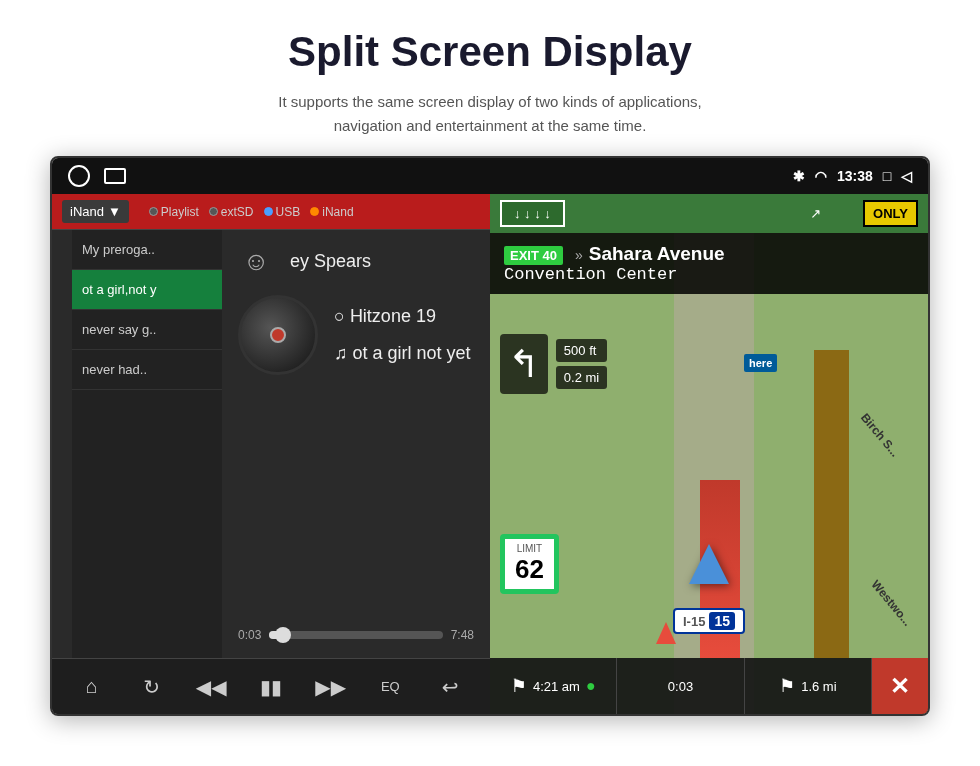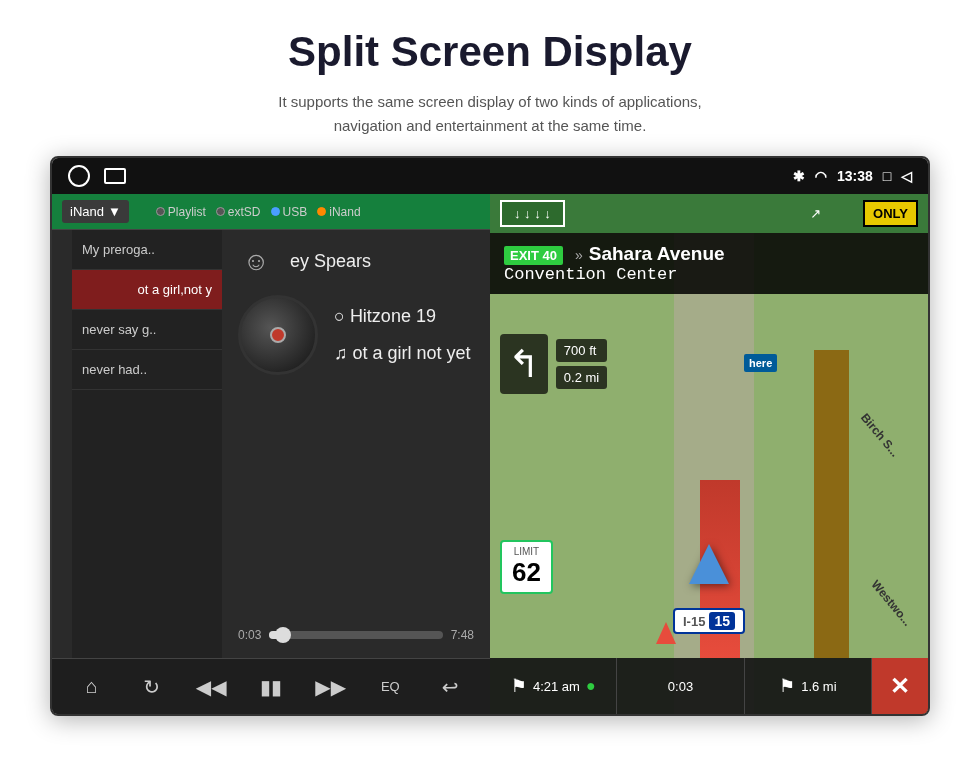--- a/index.html
+++ b/index.html
@@ -76,25 +76,25 @@
     .left-panel {
       width: 50%;
       background: #2a2a2a;
       display: flex;
       flex-direction: column;
       color: #fff;
     }
 
     
     .source-bar {
-      background: #15803d;
+      background: #b91c1c;
       display: flex;
       align-items: center;
       padding: 6px 10px;
-      gap: 19px;
+      gap: 12px;
       border-bottom: 1px solid #444;
       flex-shrink: 0;
     }
     .source-dropdown {
       background: #3a3a3a;
       color: #fff;
       border: none;
       padding: 4px 8px;
       font-size: 13px;
       border-radius: 3px;
@@ -142,23 +142,22 @@
       padding: 12px 10px;
       font-size: 13px;
       color: #ccc;
       border-bottom: 1px solid #333;
       cursor: pointer;
       white-space: nowrap;
       overflow: hidden;
       text-overflow: ellipsis;
     }
     .playlist-item.active-red {
-      background: #7f1d1d;
-      color: #fff;
-      text-align: right;
+      background: #15803d;
+      color: #fff;
     }
 
     
     .now-playing {
       flex: 1;
       display: flex;
       flex-direction: column;
       padding: 16px;
     }
     .track-info {
@@ -372,21 +371,21 @@
       border-radius: 2px;
       z-index: 5;
     }
 
     
     .speed-limit {
       position: absolute;
       bottom: 120px;
       left: 10px;
       background: #fff;
-      border: 2px solid #22c55e;
+      border: 5px solid #22c55e;
       border-radius: 4px;
       padding: 4px 10px;
       font-size: 26px;
       font-weight: bold;
       color: #000;
       z-index: 10;
     }
 
     
     .nav-arrow {
@@ -674,21 +673,21 @@
             </div>
             <div class="exit-subtext">Convention Center</div>
           </div>
         </div>
 
         <div class="turn-instruction">
           <div class="turn-sign">
             <div style="font-size:38px;color:#fff;">↰</div>
           </div>
           <div style="display:flex;flex-direction:column;gap:4px;">
-            <div class="distance-label">700 ft</div>
+            <div class="distance-label">500 ft</div>
             <div class="distance-label">0.2 mi</div>
           </div>
         </div>
 
         <div class="speed-limit">
           <div style="font-size:10px;font-weight:normal;text-align:center;color:#555;">LIMIT</div>
           <div>62</div>
         </div>
 
         <div class="nav-arrow">

